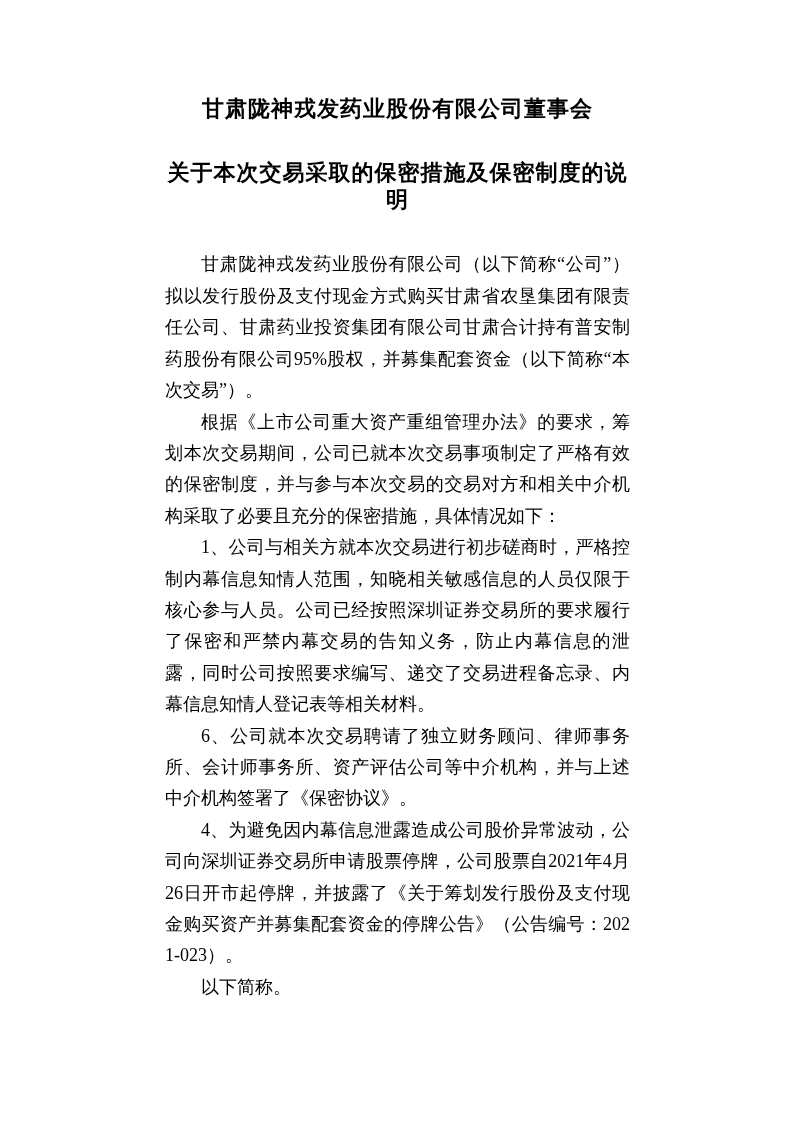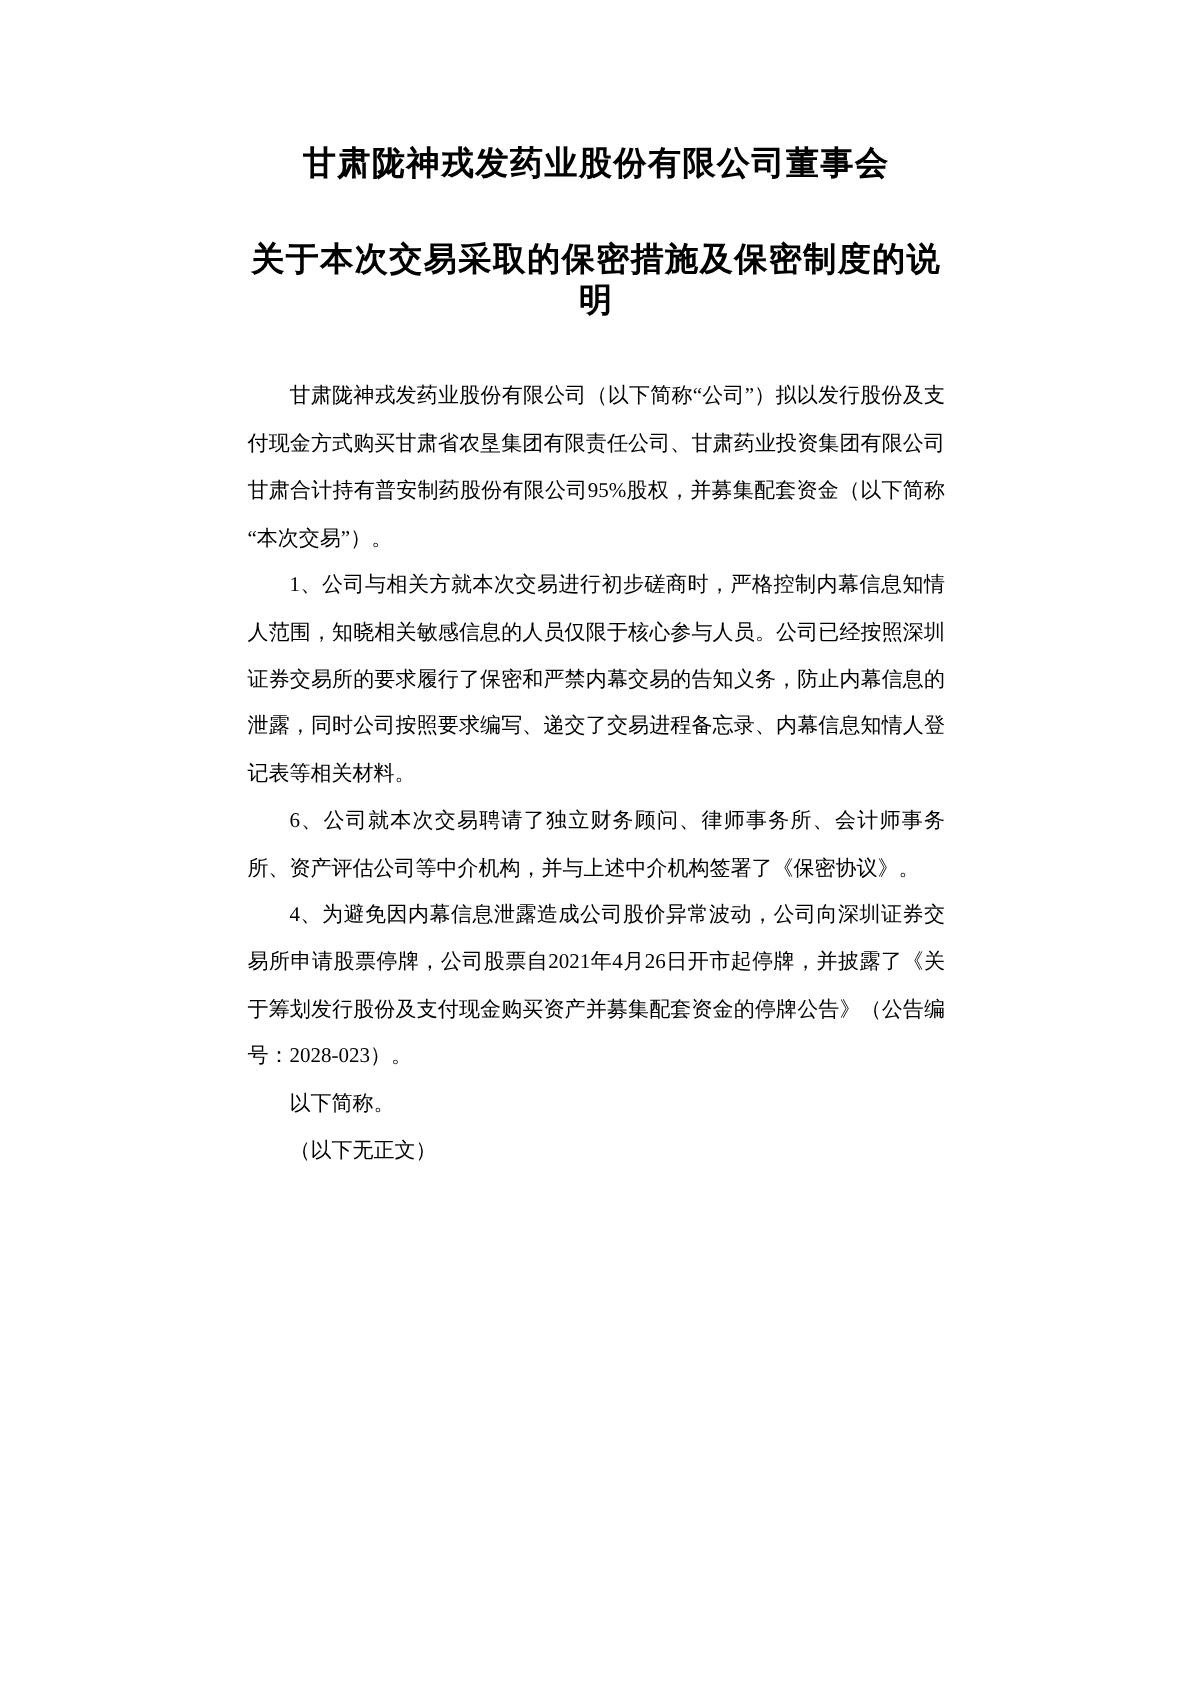--- a/index.html
+++ b/index.html
@@ -18,36 +18,36 @@
     .doc-title {
       text-align: center;
       font-size: 22px;
       font-weight: bold;
       line-height: 1.22;
       letter-spacing: 1px;
     }
     .doc-title.line1 { margin-bottom: 21px; }
     .doc-title.line2 { margin-bottom: 36px; margin-top: 37px; }
     .doc-body p {
-      font-size: 14px;
+      font-size: 18px;
       line-height: 31.4px;
       text-align: justify;
       text-justify: inter-ideograph;
       text-indent: 2em;
       word-break: break-all;
     }
   </style>
 </head>
 <body>
 
 <div class="page">
   <div class="doc-title line1">甘肃陇神戎发药业股份有限公司董事会</div>
   <div class="doc-title line2">关于本次交易采取的保密措施及保密制度的说明</div>
 
   <div class="doc-body">
     <p>甘肃陇神戎发药业股份有限公司（以下简称“公司”）拟以发行股份及支付现金方式购买甘肃省农垦集团有限责任公司、甘肃药业投资集团有限公司甘肃合计持有普安制药股份有限公司95%股权，并募集配套资金（以下简称“本次交易”）。</p>
+    <p>根据《上市公司重大资产重组管理办法》的要求，筹划本次交易期间，公司已就本次交易事项制定了严格有效的保密制度，并与参与本次交易的交易对方和相关中介机构采取了必要且充分的保密措施，具体情况如下：</p>
     <p>1、公司与相关方就本次交易进行初步磋商时，严格控制内幕信息知情人范围，知晓相关敏感信息的人员仅限于核心参与人员。公司已经按照深圳证券交易所的要求履行了保密和严禁内幕交易的告知义务，防止内幕信息的泄露，同时公司按照要求编写、递交了交易进程备忘录、内幕信息知情人登记表等相关材料。</p>
     <p>6、公司就本次交易聘请了独立财务顾问、律师事务所、会计师事务所、资产评估公司等中介机构，并与上述中介机构签署了《保密协议》。</p>
-    <p>4、为避免因内幕信息泄露造成公司股价异常波动，公司向深圳证券交易所申请股票停牌，公司股票自2021年4月26日开市起停牌，并披露了《关于筹划发行股份及支付现金购买资产并募集配套资金的停牌公告》（公告编号：2028-023）。</p>
+    <p>4、为避免因内幕信息泄露造成公司股价异常波动，公司向深圳证券交易所申请股票停牌，公司股票自2021年4月26日开市起停牌，并披露了《关于筹划发行股份及支付现金购买资产并募集配套资金的停牌公告》（公告编号：2021-023）。</p>
     <p>以下简称。</p>
-    <p>（以下无正文）</p>
   </div>
 </div>
 
 </body></html>

